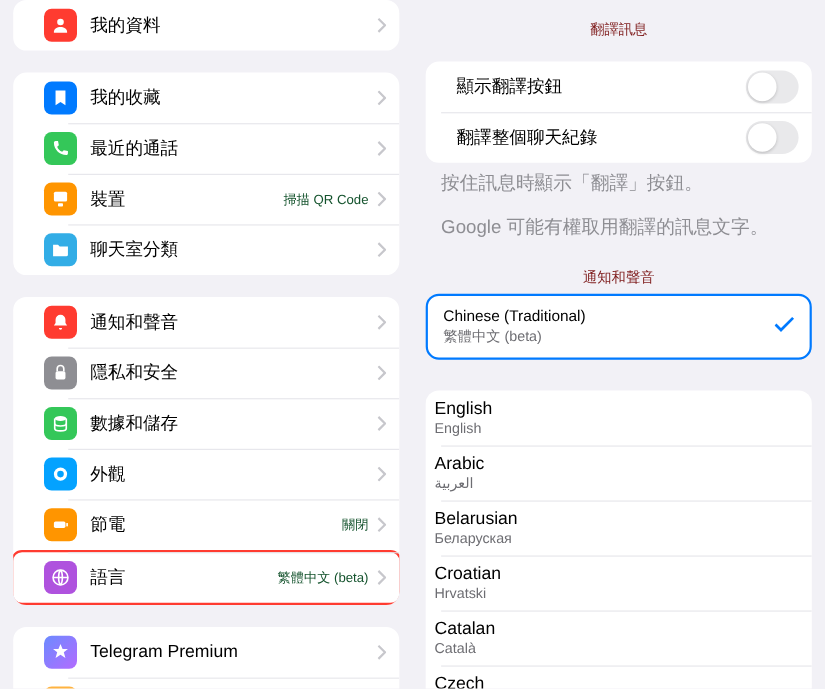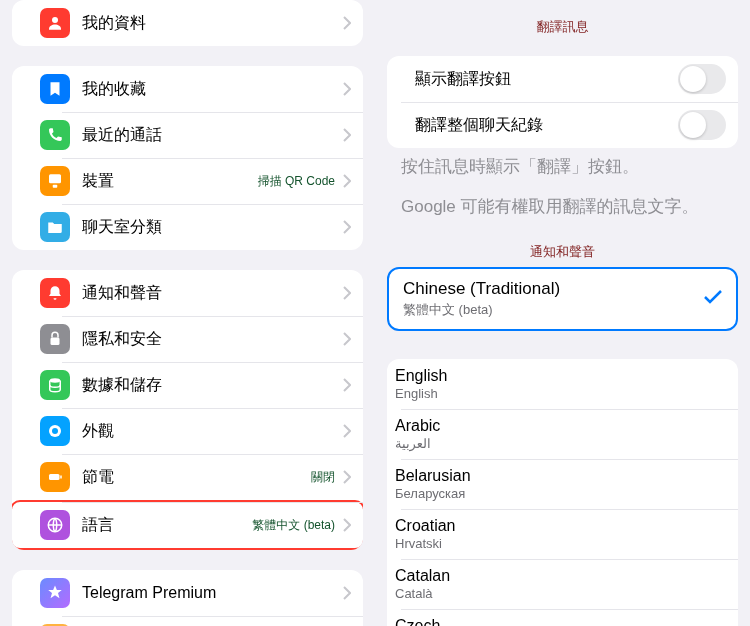--- a/index.html
+++ b/index.html
@@ -111,21 +111,21 @@
   .selected-lang {
     background: #fff;
     border: 2.5px solid #007aff;
     border-radius: 12px;
     padding: 10px 14px;
     display: flex;
     align-items: center;
     margin-top: 4px;
   }
   .selected-lang .txt { flex:1; }
-  .selected-lang .primary { font-size: 17px; color:#000; }
+  .selected-lang .primary { font-size: 14px; color:#000; }
   .selected-lang .secondary { font-size: 13px; color:#6d6d72; margin-top:2px;}
   .check { color:#007aff; }
   .check svg{ width:18px; height:14px;}
 
   .lang-row { padding: 8px 8px; }
   .lang-row + .lang-row::before { left: 14px;}
   .lang-primary { font-size: 16px; color:#000; }
   .lang-secondary { font-size: 13px; color:#6d6d72; margin-top:1px;}
 
   .ic-white{fill:#fff;}

